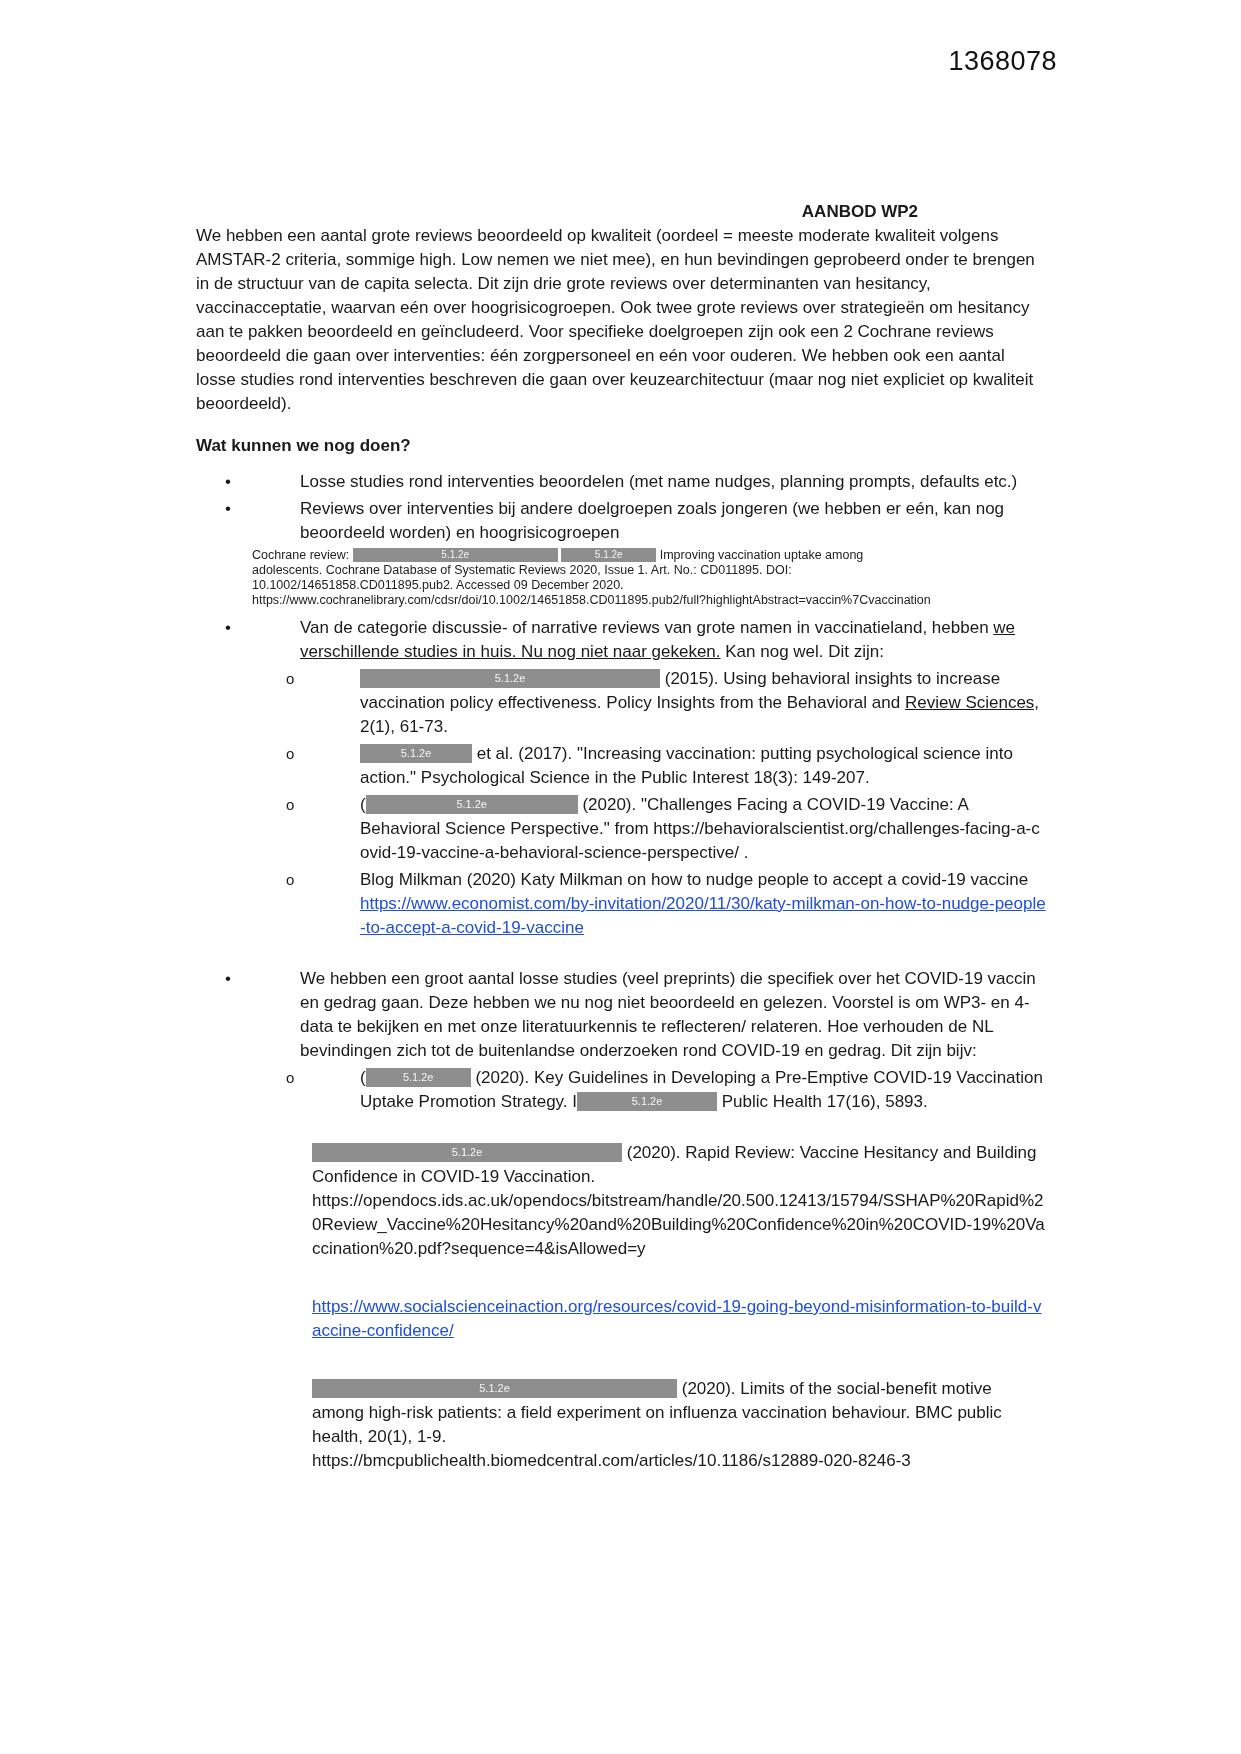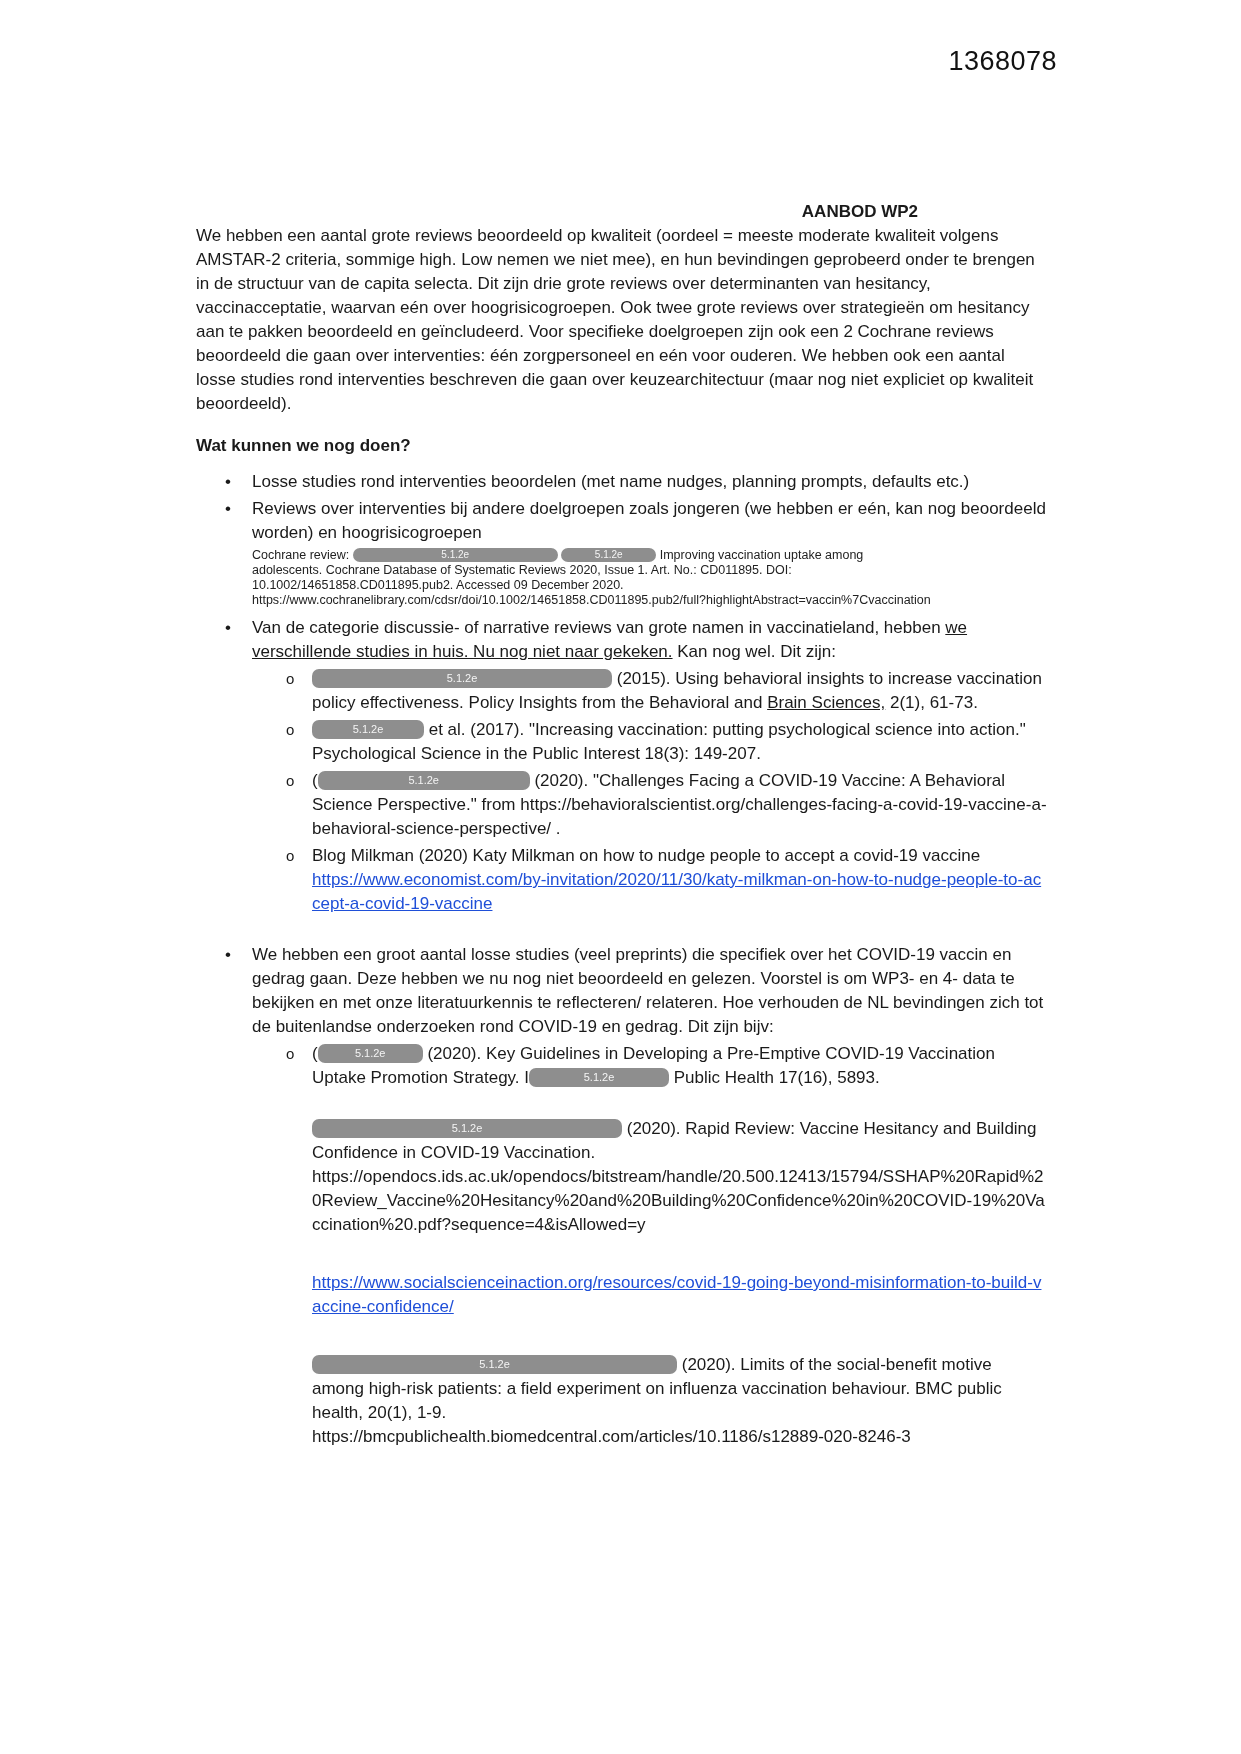--- a/index.html
+++ b/index.html
@@ -44,21 +44,21 @@
   .li {
     display: flex;
     font-size: 17px;
     line-height: 24px;
     margin-bottom: 3px;
   }
   .l1 { margin-left: 22px; }
   .l1 > .marker { flex: 0 0 34px; padding-left: 7px; }
   .l2 { margin-left: 88px; }
   .l2 > .marker { flex: 0 0 28px; padding-left: 2px; font-size: 15px; }
-  .li-content { flex: 1; min-width: 0; }
+  .li-content { flex: 1; min-width: 0; margin-left: 48px; }
   .small-print {
     margin: 2px 0 8px 56px;
     font-size: 12.5px;
     line-height: 15px;
     color: #222;
   }
   .indent {
     margin-left: 116px;
   }
   .blank { height: 24px; }
@@ -66,21 +66,20 @@
     display: inline-block;
     background: var(--red-bg, #8e8e8e);
     color: var(--red-fg, #f5f5f5);
     font-size: 11px;
     height: 19px;
     line-height: 19px;
     text-align: center;
     vertical-align: -4px;
     overflow: hidden;
     white-space: nowrap;
-    border-radius: 7px;
   }
   .small-print .redaction {
     height: 14px;
     line-height: 14px;
     font-size: 10px;
     vertical-align: -3px;
   }
   a.doc-link {
     color: var(--link-color, #1f4fd8);
     text-decoration: underline;
@@ -107,21 +106,21 @@
         <span class="marker">•</span>
         <div class="li-content"><span>Reviews over interventies bij andere doelgroepen zoals jongeren (we hebben er eén, kan nog beoordeeld worden) en hoogrisicogroepen</span></div>
       </div>
       <div class="small-print"><span>Cochrane review: </span><span class="redaction" style="width: 205px;">5.1.2e</span><span> </span><span class="redaction" style="width: 95px;">5.1.2e</span><span> Improving vaccination uptake among</span><br><span>adolescents. Cochrane Database of Systematic Reviews 2020, Issue 1. Art. No.: CD011895. DOI:</span><br><span>10.1002/14651858.CD011895.pub2. Accessed 09 December 2020.</span><br><span class="break">https://www.cochranelibrary.com/cdsr/doi/10.1002/14651858.CD011895.pub2/full?highlightAbstract=vaccin%7Cvaccination</span></div>
       <div class="li l1">
         <span class="marker">•</span>
         <div class="li-content"><span>Van de categorie discussie- of narrative reviews van grote namen in vaccinatieland,  hebben </span><span class="u">we verschillende studies in huis. Nu nog niet naar gekeken.</span><span> Kan nog wel. Dit zijn:</span></div>
       </div>
       <div class="li l2">
         <span class="marker">o</span>
-        <div class="li-content"><span class="redaction" style="width: 300px;">5.1.2e</span><span> (2015). Using behavioral insights to increase vaccination policy effectiveness. Policy Insights from the Behavioral and </span><span class="u">Brain Sciences,</span><span> 2(1), 61-73.</span></div>
+        <div class="li-content"><span class="redaction" style="width: 300px;">5.1.2e</span><span> (2015). Using behavioral insights to increase vaccination policy effectiveness. Policy Insights from the Behavioral and </span><span class="u">Review Sciences,</span><span> 2(1), 61-73.</span></div>
       </div>
       <div class="li l2">
         <span class="marker">o</span>
         <div class="li-content"><span class="redaction" style="width: 112px;">5.1.2e</span><span> et al. (2017). "Increasing vaccination: putting psychological science into action." Psychological Science in the Public Interest 18(3): 149-207.</span></div>
       </div>
       <div class="li l2">
         <span class="marker">o</span>
         <div class="li-content"><span>(</span><span class="redaction" style="width: 212px;">5.1.2e</span><span> (2020). "Challenges Facing a COVID-19 Vaccine: A Behavioral Science Perspective." from </span><span class="break">https://behavioralscientist.org/challenges-facing-a-covid-19-vaccine-a-behavioral-science-perspective/</span><span> .</span></div>
       </div>
       <div class="li l2">

